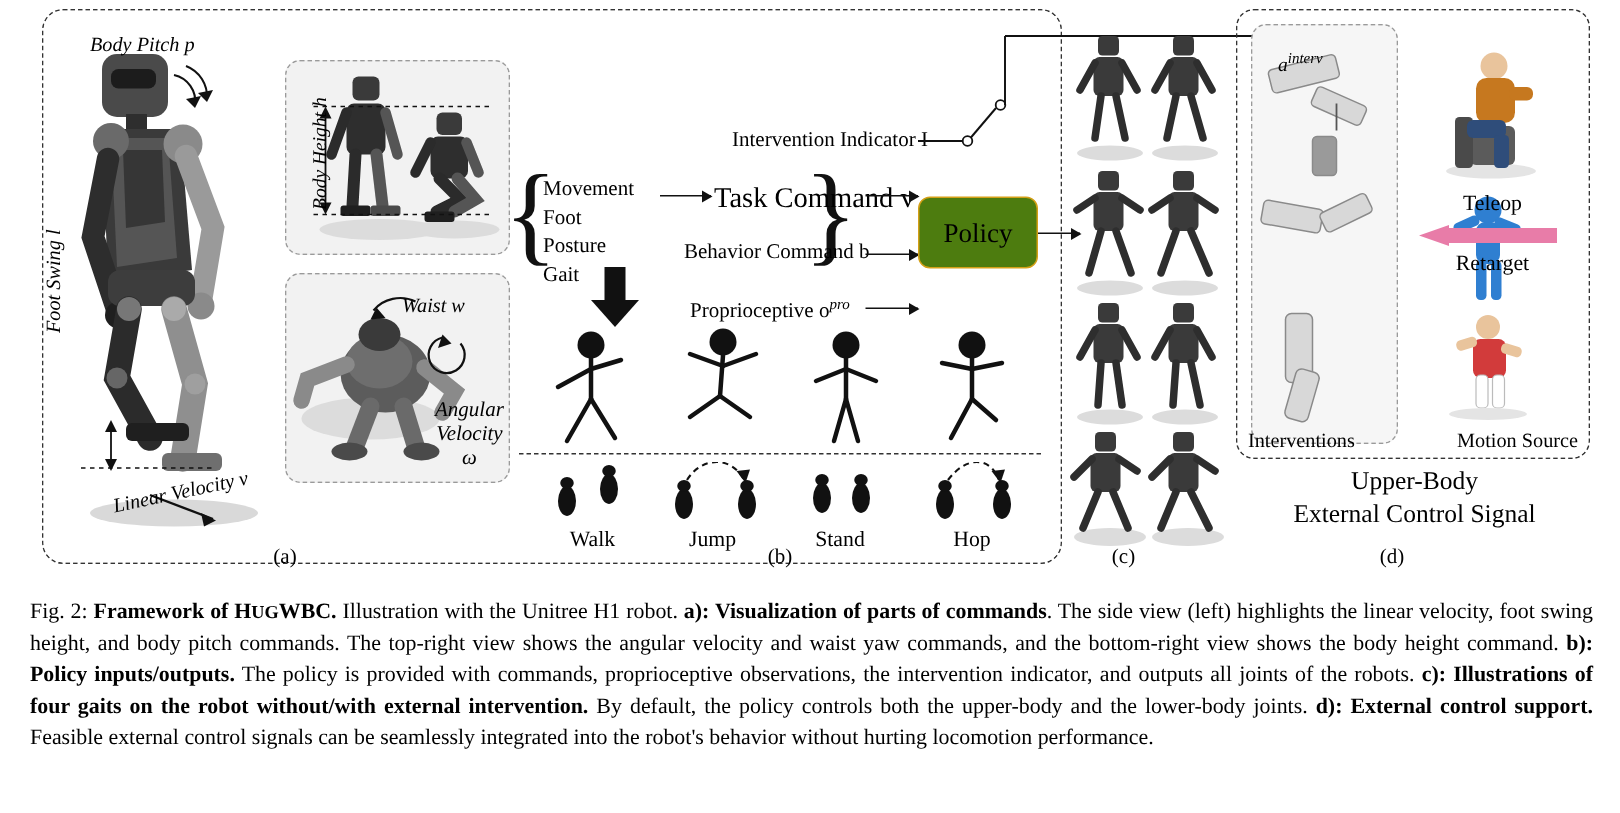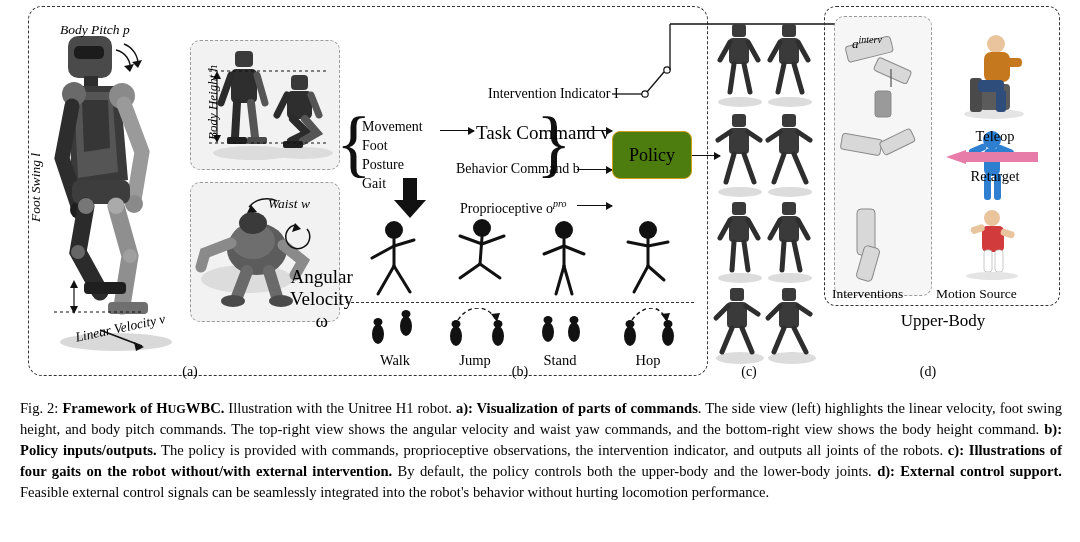--- a/index.html
+++ b/index.html
@@ -92,21 +92,21 @@
     left: 205px; top: 140px;
     font-size: 13px;
     font-style: italic;
     transform: rotate(-90deg);
     transform-origin: left top;
     white-space: nowrap;
   }
   .lbl-waist { position: absolute; left: 268px; top: 196px; font-size: 13.5px; font-style: italic;}
   .lbl-angvel {
     position: absolute; left: 290px; top: 266px;
-    font-size: 19px; text-align: center; line-height: 1.15;
+    font-size: 14px; font-style: italic; text-align: center; line-height: 1.15;
   }
 
   .sublabel {
     position: absolute;
     font-size: 14px;
     text-align: center;
     width: 40px;
   }
   .sub-a { left: 170px; top: 364px; }
   .sub-b { left: 500px; top: 364px; }
@@ -218,21 +218,21 @@
   .lbl-aintervention {
     position: absolute; left: 852px; top: 34px;
     font-size: 13px; font-style: italic; white-space: nowrap;
   }
   .lbl-interventions {
     position: absolute; left: 832px; top: 286px;
     width: 102px; text-align: left; font-size: 13.5px;
   }
   .lbl-motionsource {
     position: absolute; left: 936px; top: 286px;
-    width: 116px; text-align: left; font-size: 13.5px;
+    width: 116px; text-align: right; font-size: 13.5px;
   }
   .lbl-teleop {
     position: absolute; left: 955px; top: 128px;
     width: 80px; text-align: center; font-size: 14.5px;
   }
   .lbl-retarget {
     position: absolute; left: 952px; top: 168px;
     width: 86px; text-align: center; font-size: 14.5px;
   }
   .pink-arrow {
@@ -662,20 +662,21 @@
     </svg>
 
     <div class="lbl-teleop">Teleop</div>
     <svg class="pink-arrow" viewBox="0 0 92 14">
       <polygon points="92,2 20,2 20,0 0,7 20,14 20,12 92,12" fill="#e87ca8"></polygon>
     </svg>
     <div class="lbl-retarget">Retarget</div>
 
     <div class="lbl-upperbody">
       <span>Upper-Body</span><br>
+      <span>External Control Signal</span>
     </div>
 
     <div class="sublabel sub-a">(a)</div>
     <div class="sublabel sub-b">(b)</div>
     <div class="sublabel sub-c">(c)</div>
     <div class="sublabel sub-d">(d)</div>
   </div>
 
   <div class="caption">
     <span>Fig. 2:</span>

